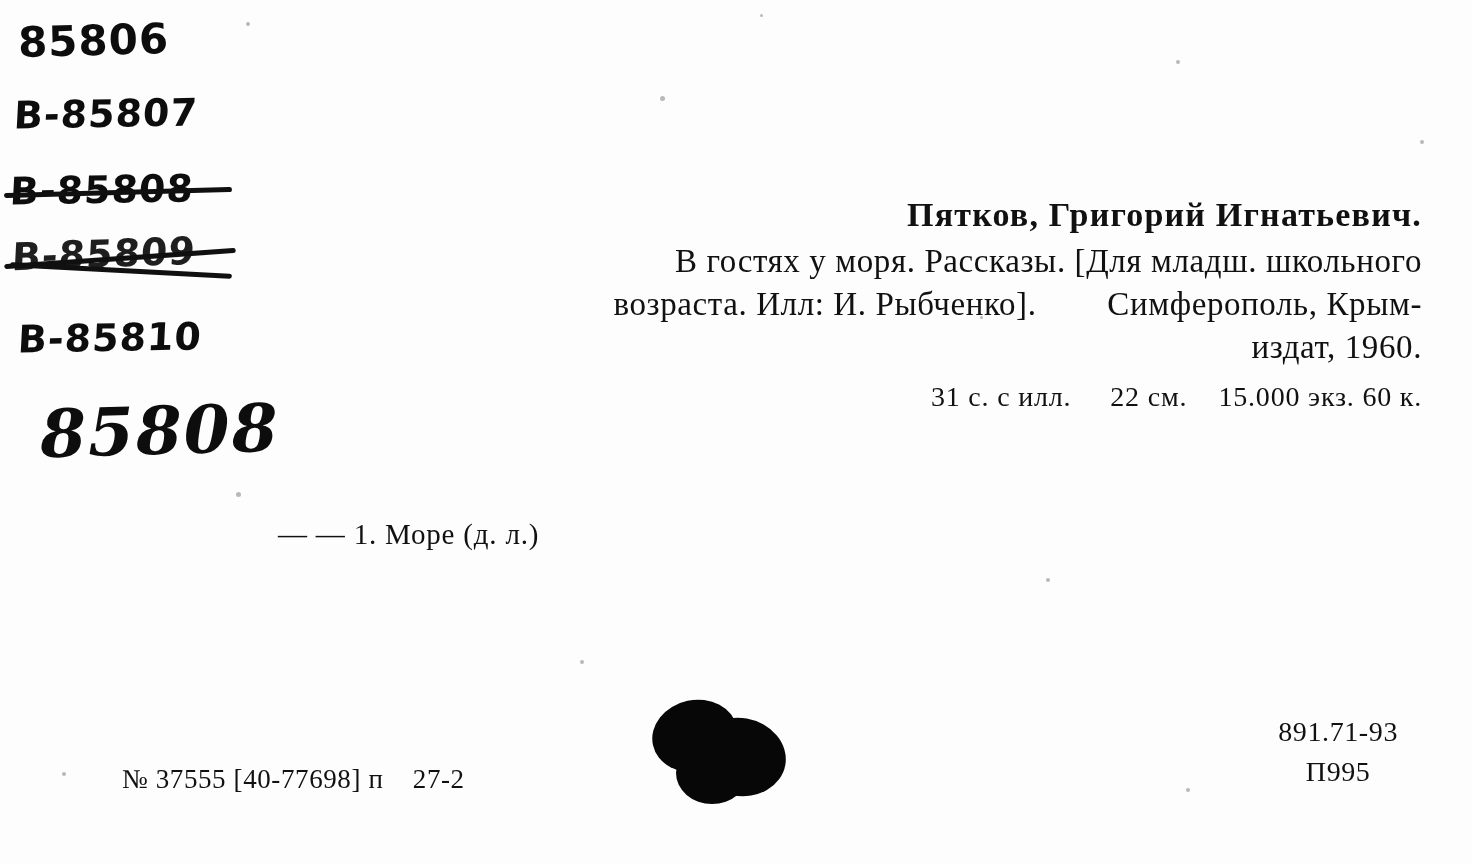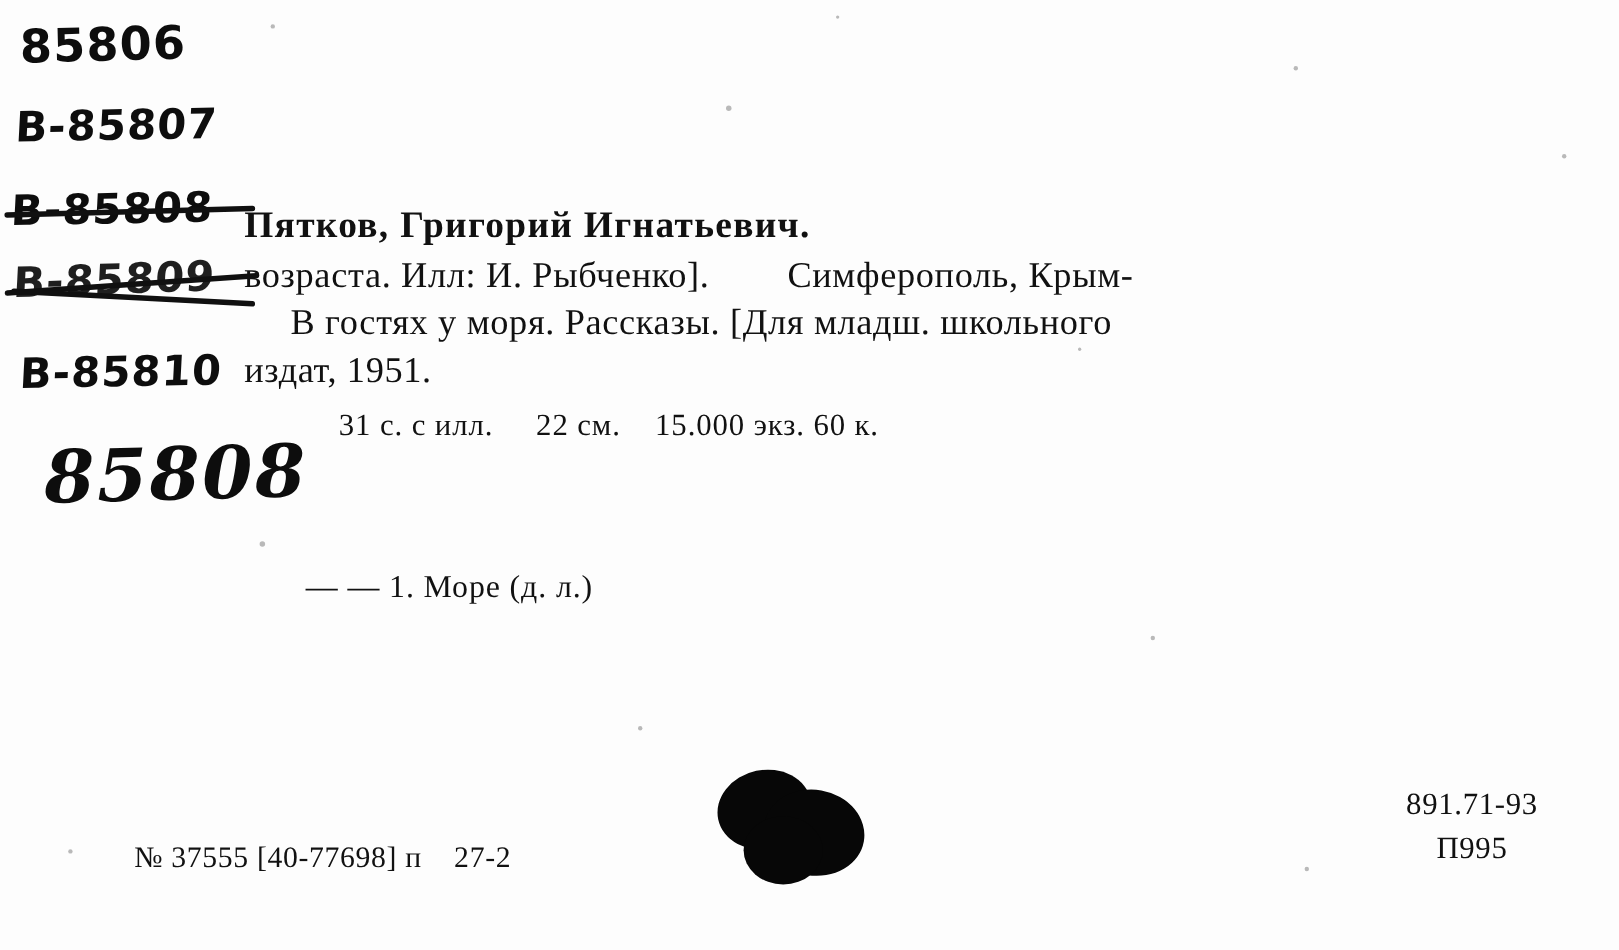--- a/index.html
+++ b/index.html
@@ -57,22 +57,23 @@
     pointer-events: none;
   }
   .strike.s1 { left: 4px;  top: 190px; width: 228px; transform: rotate(-1.5deg); }
   .strike.s2 { left: 4px;  top: 256px; width: 232px; transform: rotate(-4deg); }
   .strike.s3 { left: 10px; top: 268px; width: 222px; transform: rotate(3deg); }
 
   
   .body-block {
     position: absolute;
     left: 222px;
-    top: 186px;
+    top: 196px;
     width: 1200px;
+    text-align: right;
   }
   .author {
     font-size: 34px;
     font-weight: bold;
     letter-spacing: 1.2px;
     margin: 0 0 6px 0;
     font-family: "Liberation Serif", serif;
   }
   .title-lines {
     font-size: 33px;
@@ -156,23 +157,23 @@
 
   <div class="strike s1"></div>
   <div class="strike s2"></div>
   <div class="strike s3"></div>
 
   <div class="hand big">85808</div>
 
   <div class="body-block">
     <div class="author">Пятков, Григорий Игнатьевич.</div>
     <div class="title-lines">
+      <div class="ln"><span class="indent"></span><span>В гостях у моря. Рассказы. [Для младш. школьного</span></div>
       <div class="ln">возраста. Илл: И. Рыбченко].        Симферополь, Крым-</div>
-      <div class="ln"><span class="indent"></span><span>В гостях у моря. Рассказы. [Для младш. школьного</span></div>
-      <div class="ln">издат, 1951.</div>
+      <div class="ln">издат, 1960.</div>
     </div>
     <div class="phys">31 с. с илл.     22 см.    15.000 экз. 60 к.</div>
   </div>
 
   <div class="tracing">— — 1. Море (д. л.)</div>
 
   <div class="footer">
     <div>№ 37555 [40-77698] п    27-2</div>
     
     

